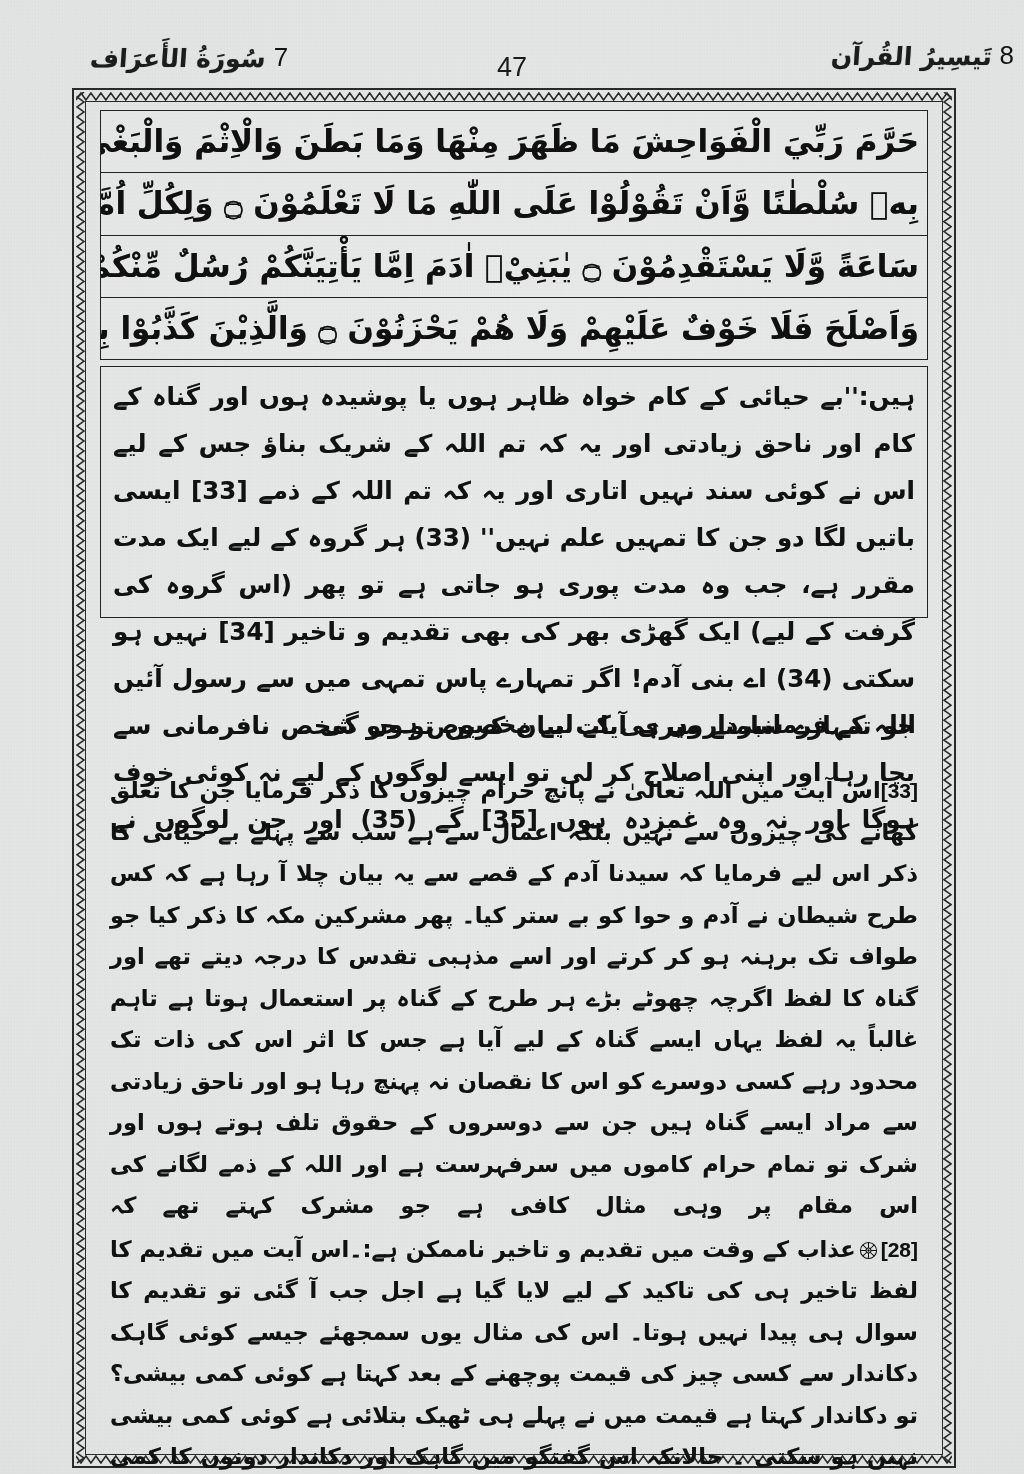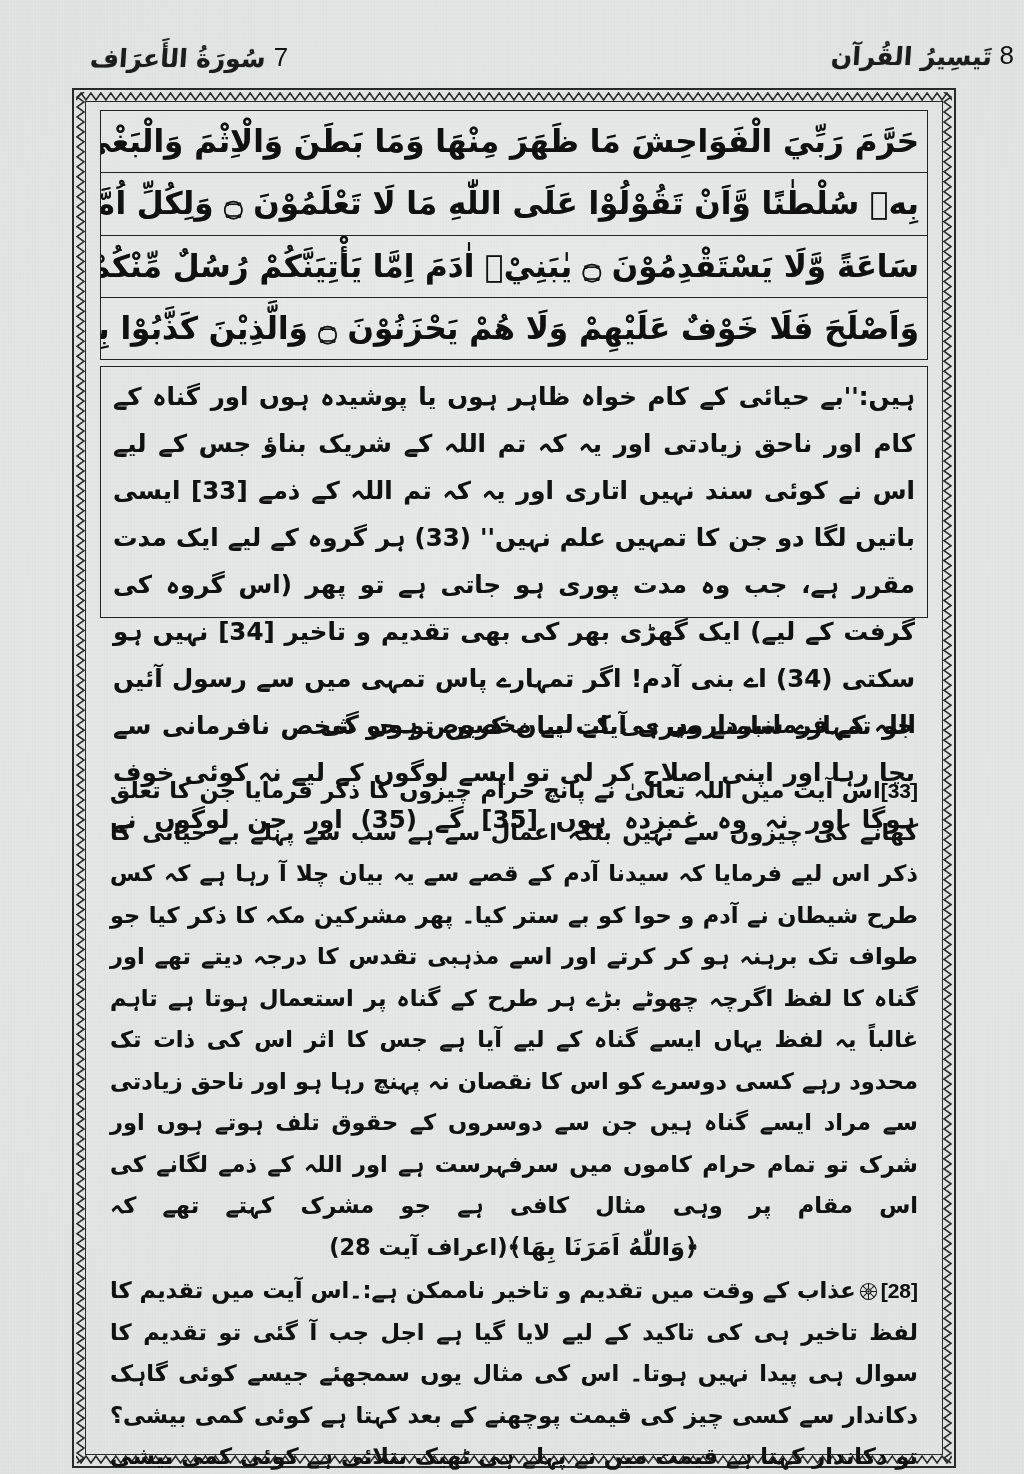--- a/index.html
+++ b/index.html
@@ -199,20 +199,21 @@
   <div class="header">
     <div class="hdr-left">
       <span class="hdr-num">7</span>
       <span class="hdr-ar">سُورَةُ الأَعرَاف</span>
     </div>
     <div class="hdr-right">
       <span class="hdr-num">8</span>
       <span class="hdr-ar">تَیسِیرُ القُرآن</span>
     </div>
   </div>
+  <div class="page-no">47</div>
 
   <div class="frame">
     <div class="zig zig-top">
       <svg width="100%" height="9" viewBox="0 0 880 9" preserveAspectRatio="none">
         <path d="M0 8 L5 1 L10 8 L15 1 L20 8 L25 1 L30 8 L35 1 L40 8 L45 1 L50 8 L55 1 L60 8 L65 1 L70 8 L75 1 L80 8 L85 1 L90 8 L95 1 L100 8 L105 1 L110 8 L115 1 L120 8 L125 1 L130 8 L135 1 L140 8 L145 1 L150 8 L155 1 L160 8 L165 1 L170 8 L175 1 L180 8 L185 1 L190 8 L195 1 L200 8 L205 1 L210 8 L215 1 L220 8 L225 1 L230 8 L235 1 L240 8 L245 1 L250 8 L255 1 L260 8 L265 1 L270 8 L275 1 L280 8 L285 1 L290 8 L295 1 L300 8 L305 1 L310 8 L315 1 L320 8 L325 1 L330 8 L335 1 L340 8 L345 1 L350 8 L355 1 L360 8 L365 1 L370 8 L375 1 L380 8 L385 1 L390 8 L395 1 L400 8 L405 1 L410 8 L415 1 L420 8 L425 1 L430 8 L435 1 L440 8 L445 1 L450 8 L455 1 L460 8 L465 1 L470 8 L475 1 L480 8 L485 1 L490 8 L495 1 L500 8 L505 1 L510 8 L515 1 L520 8 L525 1 L530 8 L535 1 L540 8 L545 1 L550 8 L555 1 L560 8 L565 1 L570 8 L575 1 L580 8 L585 1 L590 8 L595 1 L600 8 L605 1 L610 8 L615 1 L620 8 L625 1 L630 8 L635 1 L640 8 L645 1 L650 8 L655 1 L660 8 L665 1 L670 8 L675 1 L680 8 L685 1 L690 8 L695 1 L700 8 L705 1 L710 8 L715 1 L720 8 L725 1 L730 8 L735 1 L740 8 L745 1 L750 8 L755 1 L760 8 L765 1 L770 8 L775 1 L780 8 L785 1 L790 8 L795 1 L800 8 L805 1 L810 8 L815 1 L820 8 L825 1 L830 8 L835 1 L840 8 L845 1 L850 8 L855 1 L860 8 L865 1 L870 8 L875 1 L880 8" fill="none" stroke="#2b2b2b" stroke-width="1.6"></path>
       </svg>
     </div>
     <div class="zig zig-bot">
       <svg width="100%" height="9" viewBox="0 0 880 9" preserveAspectRatio="none">
         <path d="M0 1 L5 8 L10 1 L15 8 L20 1 L25 8 L30 1 L35 8 L40 1 L45 8 L50 1 L55 8 L60 1 L65 8 L70 1 L75 8 L80 1 L85 8 L90 1 L95 8 L100 1 L105 8 L110 1 L115 8 L120 1 L125 8 L130 1 L135 8 L140 1 L145 8 L150 1 L155 8 L160 1 L165 8 L170 1 L175 8 L180 1 L185 8 L190 1 L195 8 L200 1 L205 8 L210 1 L215 8 L220 1 L225 8 L230 1 L235 8 L240 1 L245 8 L250 1 L255 8 L260 1 L265 8 L270 1 L275 8 L280 1 L285 8 L290 1 L295 8 L300 1 L305 8 L310 1 L315 8 L320 1 L325 8 L330 1 L335 8 L340 1 L345 8 L350 1 L355 8 L360 1 L365 8 L370 1 L375 8 L380 1 L385 8 L390 1 L395 8 L400 1 L405 8 L410 1 L415 8 L420 1 L425 8 L430 1 L435 8 L440 1 L445 8 L450 1 L455 8 L460 1 L465 8 L470 1 L475 8 L480 1 L485 8 L490 1 L495 8 L500 1 L505 8 L510 1 L515 8 L520 1 L525 8 L530 1 L535 8 L540 1 L545 8 L550 1 L555 8 L560 1 L565 8 L570 1 L575 8 L580 1 L585 8 L590 1 L595 8 L600 1 L605 8 L610 1 L615 8 L620 1 L625 8 L630 1 L635 8 L640 1 L645 8 L650 1 L655 8 L660 1 L665 8 L670 1 L675 8 L680 1 L685 8 L690 1 L695 8 L700 1 L705 8 L710 1 L715 8 L720 1 L725 8 L730 1 L735 8 L740 1 L745 8 L750 1 L755 8 L760 1 L765 8 L770 1 L775 8 L780 1 L785 8 L790 1 L795 8 L800 1 L805 8 L810 1 L815 8 L820 1 L825 8 L830 1 L835 8 L840 1 L845 8 L850 1 L855 8 L860 1 L865 8 L870 1 L875 8 L880 1" fill="none" stroke="#2b2b2b" stroke-width="1.6"></path>
@@ -253,23 +254,20 @@
 
       <div class="tarjuma-tail">
         <div class="urdu">اللہ کے فرمانبرداروں ہی کے لیے مخصوص ہوں گی ۔</div>
       </div>
 
       <div class="tafsir">
 
         <div class="note">
           <div class="urdu">
             <span class="note-num">[33]</span><span>اس آیت میں اللہ تعالیٰ نے پانچ حرام چیزوں کا ذکر فرمایا جن کا تعلق کھانے کی چیزوں سے نہیں بلکہ اعمال سے ہے سب سے پہلے بے حیائی کا ذکر اس لیے فرمایا کہ سیدنا آدم کے قصے سے یہ بیان چلا آ رہا ہے کہ کس طرح شیطان نے آدم و حوا کو بے ستر کیا۔ پھر مشرکین مکہ کا ذکر کیا جو طواف تک برہنہ ہو کر کرتے اور اسے مذہبی تقدس کا درجہ دیتے تھے اور گناہ کا لفظ اگرچہ چھوٹے بڑے ہر طرح کے گناہ پر استعمال ہوتا ہے تاہم غالباً یہ لفظ یہاں ایسے گناہ کے لیے آیا ہے جس کا اثر اس کی ذات تک محدود رہے کسی دوسرے کو اس کا نقصان نہ پہنچ رہا ہو اور ناحق زیادتی سے مراد ایسے گناہ ہیں جن سے دوسروں کے حقوق تلف ہوتے ہوں اور شرک تو تمام حرام کاموں میں سرفہرست ہے اور اللہ کے ذمے لگانے کی اس مقام پر وہی مثال کافی ہے جو مشرک کہتے تھے کہ</span>
-          </div>
-          <div class="urdu centerline">
-            <span class="qquote">﴿وَاللّٰهُ اَمَرَنَا بِهَا﴾</span><span>(اعراف آیت 28)</span>
           </div>
         </div>
 
         <div class="note">
           <div class="urdu">
             <span class="note-num">[28]</span><span class="ornament"><svg viewBox="0 0 24 24" width="19" height="19">
                   <g fill="none" stroke="#111" stroke-width="1.3">
                     <circle cx="12" cy="12" r="10.2"></circle>
                     <circle cx="12" cy="12" r="3.1"></circle>
                     <path d="M12 1.8 L12 8.9 M12 15.1 L12 22.2 M1.8 12 L8.9 12 M15.1 12 L22.2 12 M4.8 4.8 L9.8 9.8 M14.2 14.2 L19.2 19.2 M19.2 4.8 L14.2 9.8 M9.8 14.2 L4.8 19.2"></path>

